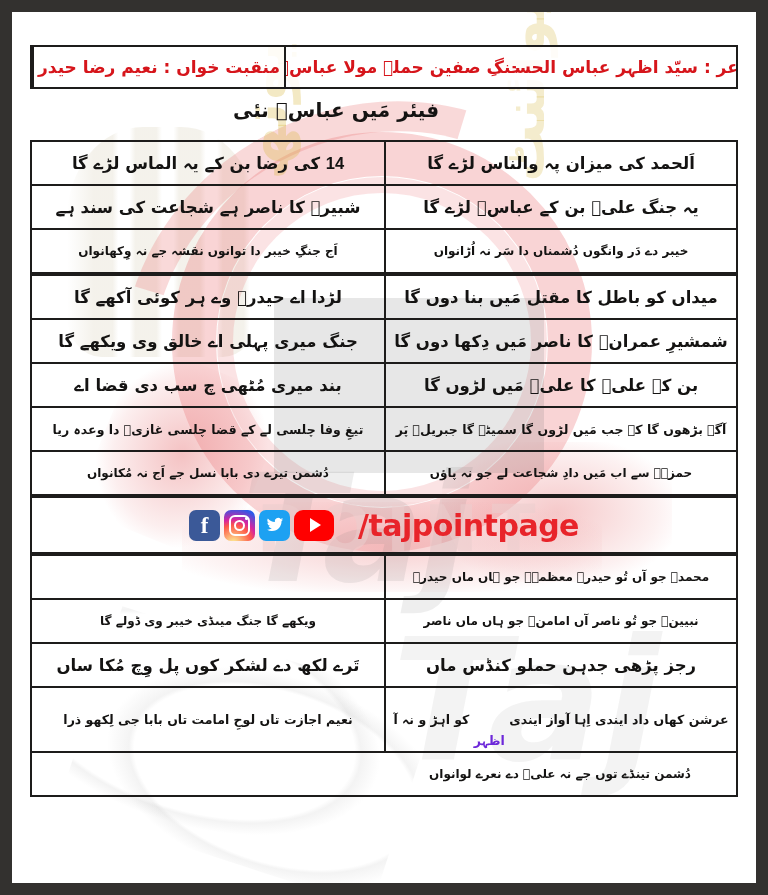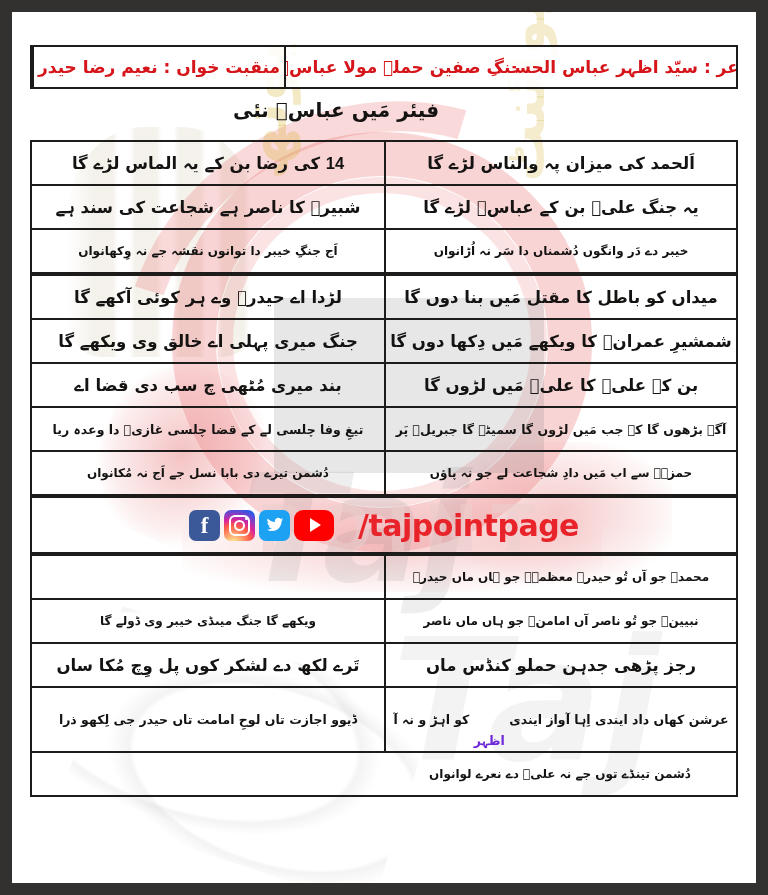--- a/index.html
+++ b/index.html
@@ -400,21 +400,21 @@
         <div class="v-row v-block">
           <div class="v-cell v-cell-right small">خیبر دے دَر وانگوں دُشمناں دا سَر نہ اُڑانواں</div>
           <div class="v-cell small">اَج جنگِ خیبر دا توانوں نقشہ جے نہ وِکھانواں</div>
         </div>
 
         <div class="v-row">
           <div class="v-cell v-cell-right">میداں کو باطل کا مقتل مَیں بنا دوں گا</div>
           <div class="v-cell">لڑدا اے حیدرؑ وے ہر کوئی آکھے گا</div>
         </div>
         <div class="v-row">
-          <div class="v-cell v-cell-right">شمشیرِ عمرانؑ کا ویکھے مَیں دِکھا دوں گا</div>
+          <div class="v-cell v-cell-right">شمشیرِ عمرانؑ کا ناصر مَیں دِکھا دوں گا</div>
           <div class="v-cell">جنگ میری پہلی اے خالق وی ویکھے گا</div>
         </div>
         <div class="v-row">
           <div class="v-cell v-cell-right">بن کے علیؑ کا علیؑ مَیں لڑوں گا</div>
           <div class="v-cell">بند میری مُٹھی چ سب دی قضا اے</div>
         </div>
         <div class="v-row">
           <div class="v-cell v-cell-right xsmall">آگے بڑھوں گا کہ جب مَیں لڑوں گا سمیٹے گا جبریلؑ پَر</div>
           <div class="v-cell xsmall">تیغِ وفا چلسی لے کے قضا چلسی غازیؑ دا وعدہ ریا</div>
         </div>
@@ -452,21 +452,21 @@
           <div class="v-cell small">ویکھے گا جنگ میںڈی خیبر وی ڈولے گا</div>
         </div>
         <div class="v-row">
           <div class="v-cell v-cell-right">رجز پڑھی جدہن حملو کنڈس ماں</div>
           <div class="v-cell">تَرے لکھ دے لشکر کوں پل وِچ مُکا ساں</div>
         </div>
         <div class="v-row">
           <div class="v-cell v-cell-right xsmall">
             <span>عرشن کھاں داد ایندی اِہا آواز ایندی</span>&nbsp;<span class="red">اظہر</span>&nbsp;<span>کو اہڑ و نہ آ</span>
           </div>
-          <div class="v-cell xsmall">ڈیوو اجازت تاں لوحِ امامت تاں حیدر جی لِکھو ذرا</div>
+          <div class="v-cell xsmall">نعیم اجازت تاں لوحِ امامت تاں بابا جی لِکھو ذرا</div>
         </div>
         <div class="v-row">
           <div class="v-cell small">دُشمن تینڈے توں جے نہ علیؑ دے نعرے لوانواں</div>
         </div>
 
       </div>
     </div>
   </div>
 </div>
 

